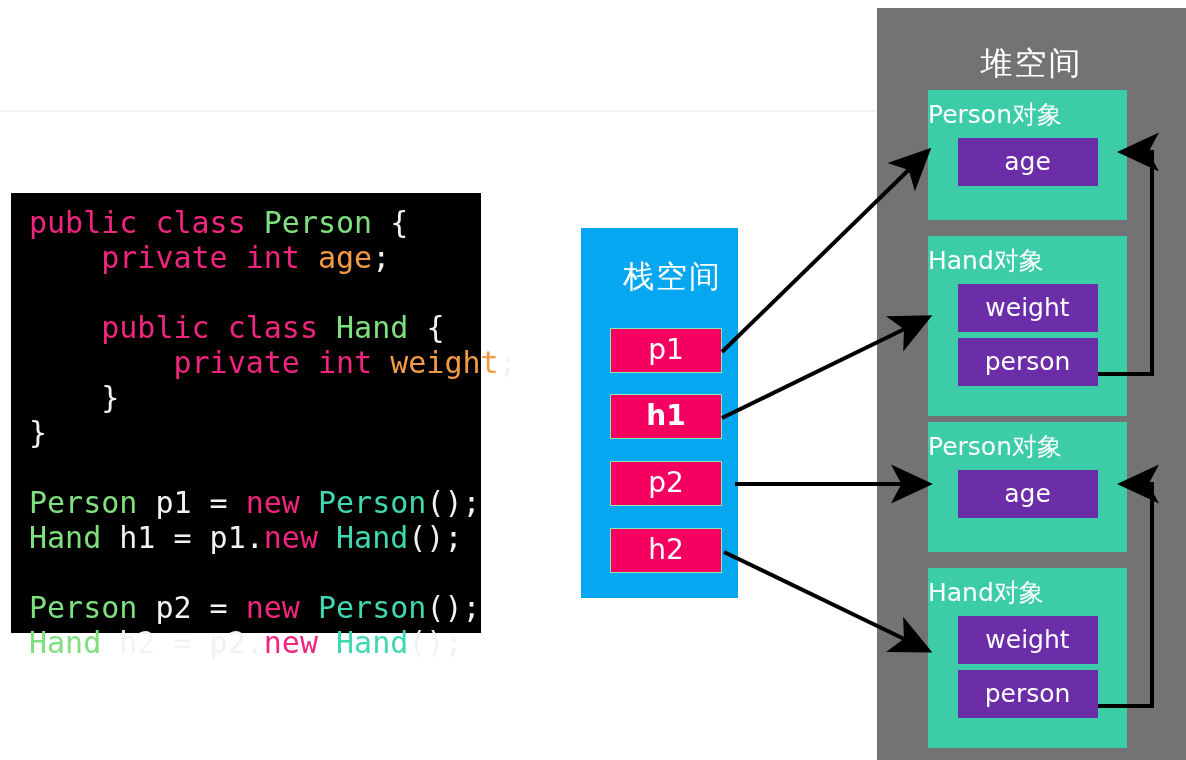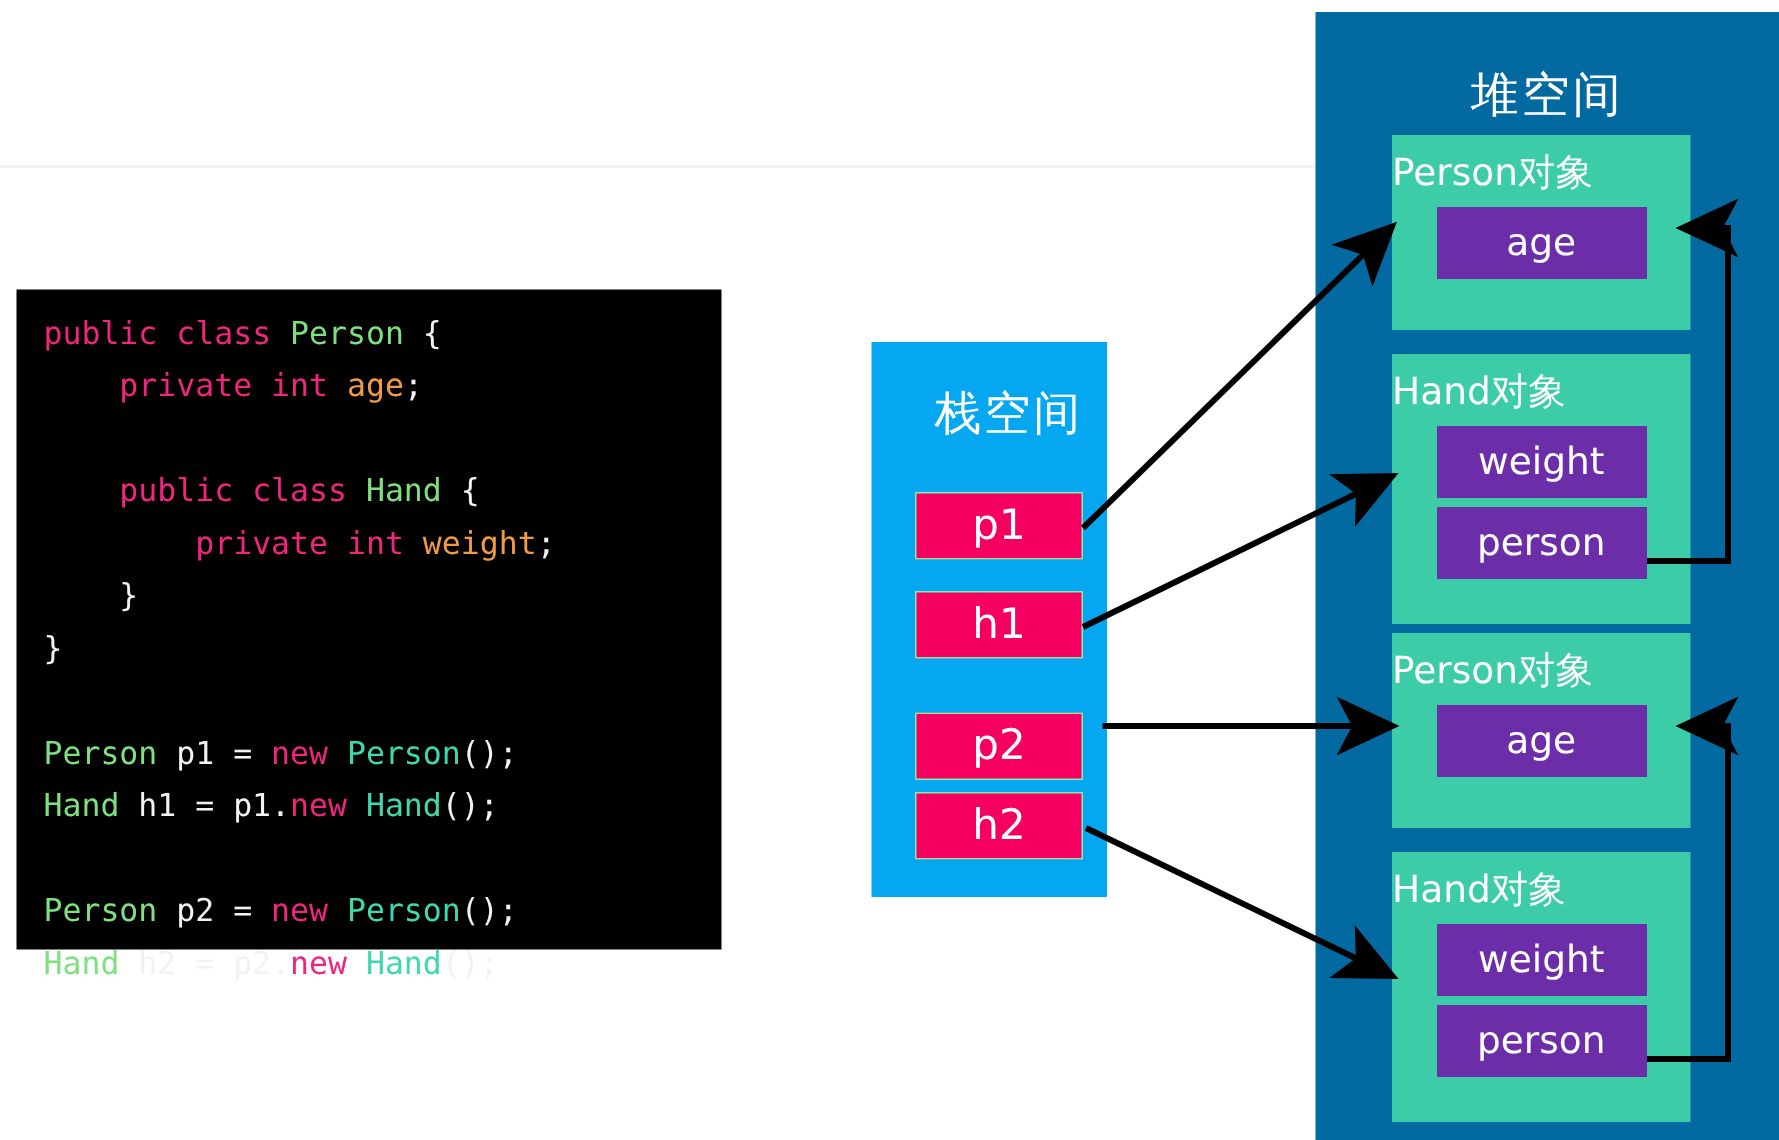--- a/index.html
+++ b/index.html
@@ -18,21 +18,21 @@
     background:#f2f2f2;
   }
 
   
   .code-panel{
     position:absolute;left:11px;top:193px;width:470px;height:440px;
     background:#000000;
     box-sizing:border-box;
     padding:12px 0 5px 18px;
     font-family:"DejaVu Sans Mono","Liberation Mono",monospace;
-    font-size:21px;
+    font-size:30px;
     line-height:35px;
     white-space:pre;
     letter-spacing:0px;
   }
   .code-line{height:35px;}
   .tok-kw{color:#f0257e;}
   .tok-type{color:#7fe07f;}
   .tok-field{color:#f29b45;}
   .tok-plain{color:#f2f2f2;}
   .tok-ctor{color:#3fd8b0;}
@@ -54,28 +54,28 @@
     background:#F50061;
     border:1px solid #86efac;
     box-sizing:border-box;
     color:#ffffff;
     font-size:28px;
     line-height:41px;
     text-align:center;
     font-family:"DejaVu Sans","Liberation Sans",sans-serif;
   }
   .slot-0{top:100px;}
-  .slot-1{top:166px;}
-  .slot-2{top:247px;}
+  .slot-1{top:166px;font-weight:bold;}
+  .slot-2{top:233px;}
   .slot-3{top:300px;}
 
   
   .heap-panel{
     position:absolute;left:877px;top:8px;width:309px;height:752px;
-    background:#0369a1;
+    background:#737373;
   }
   .heap-title{
     position:absolute;left:0;top:34px;width:309px;
     text-align:center;color:#ffffff;
     font-size:32px;line-height:42px;
     font-family:"DejaVu Sans","Liberation Sans",sans-serif;
     letter-spacing:2px;
   }
   .heap-obj{
     position:absolute;left:51px;width:199px;

